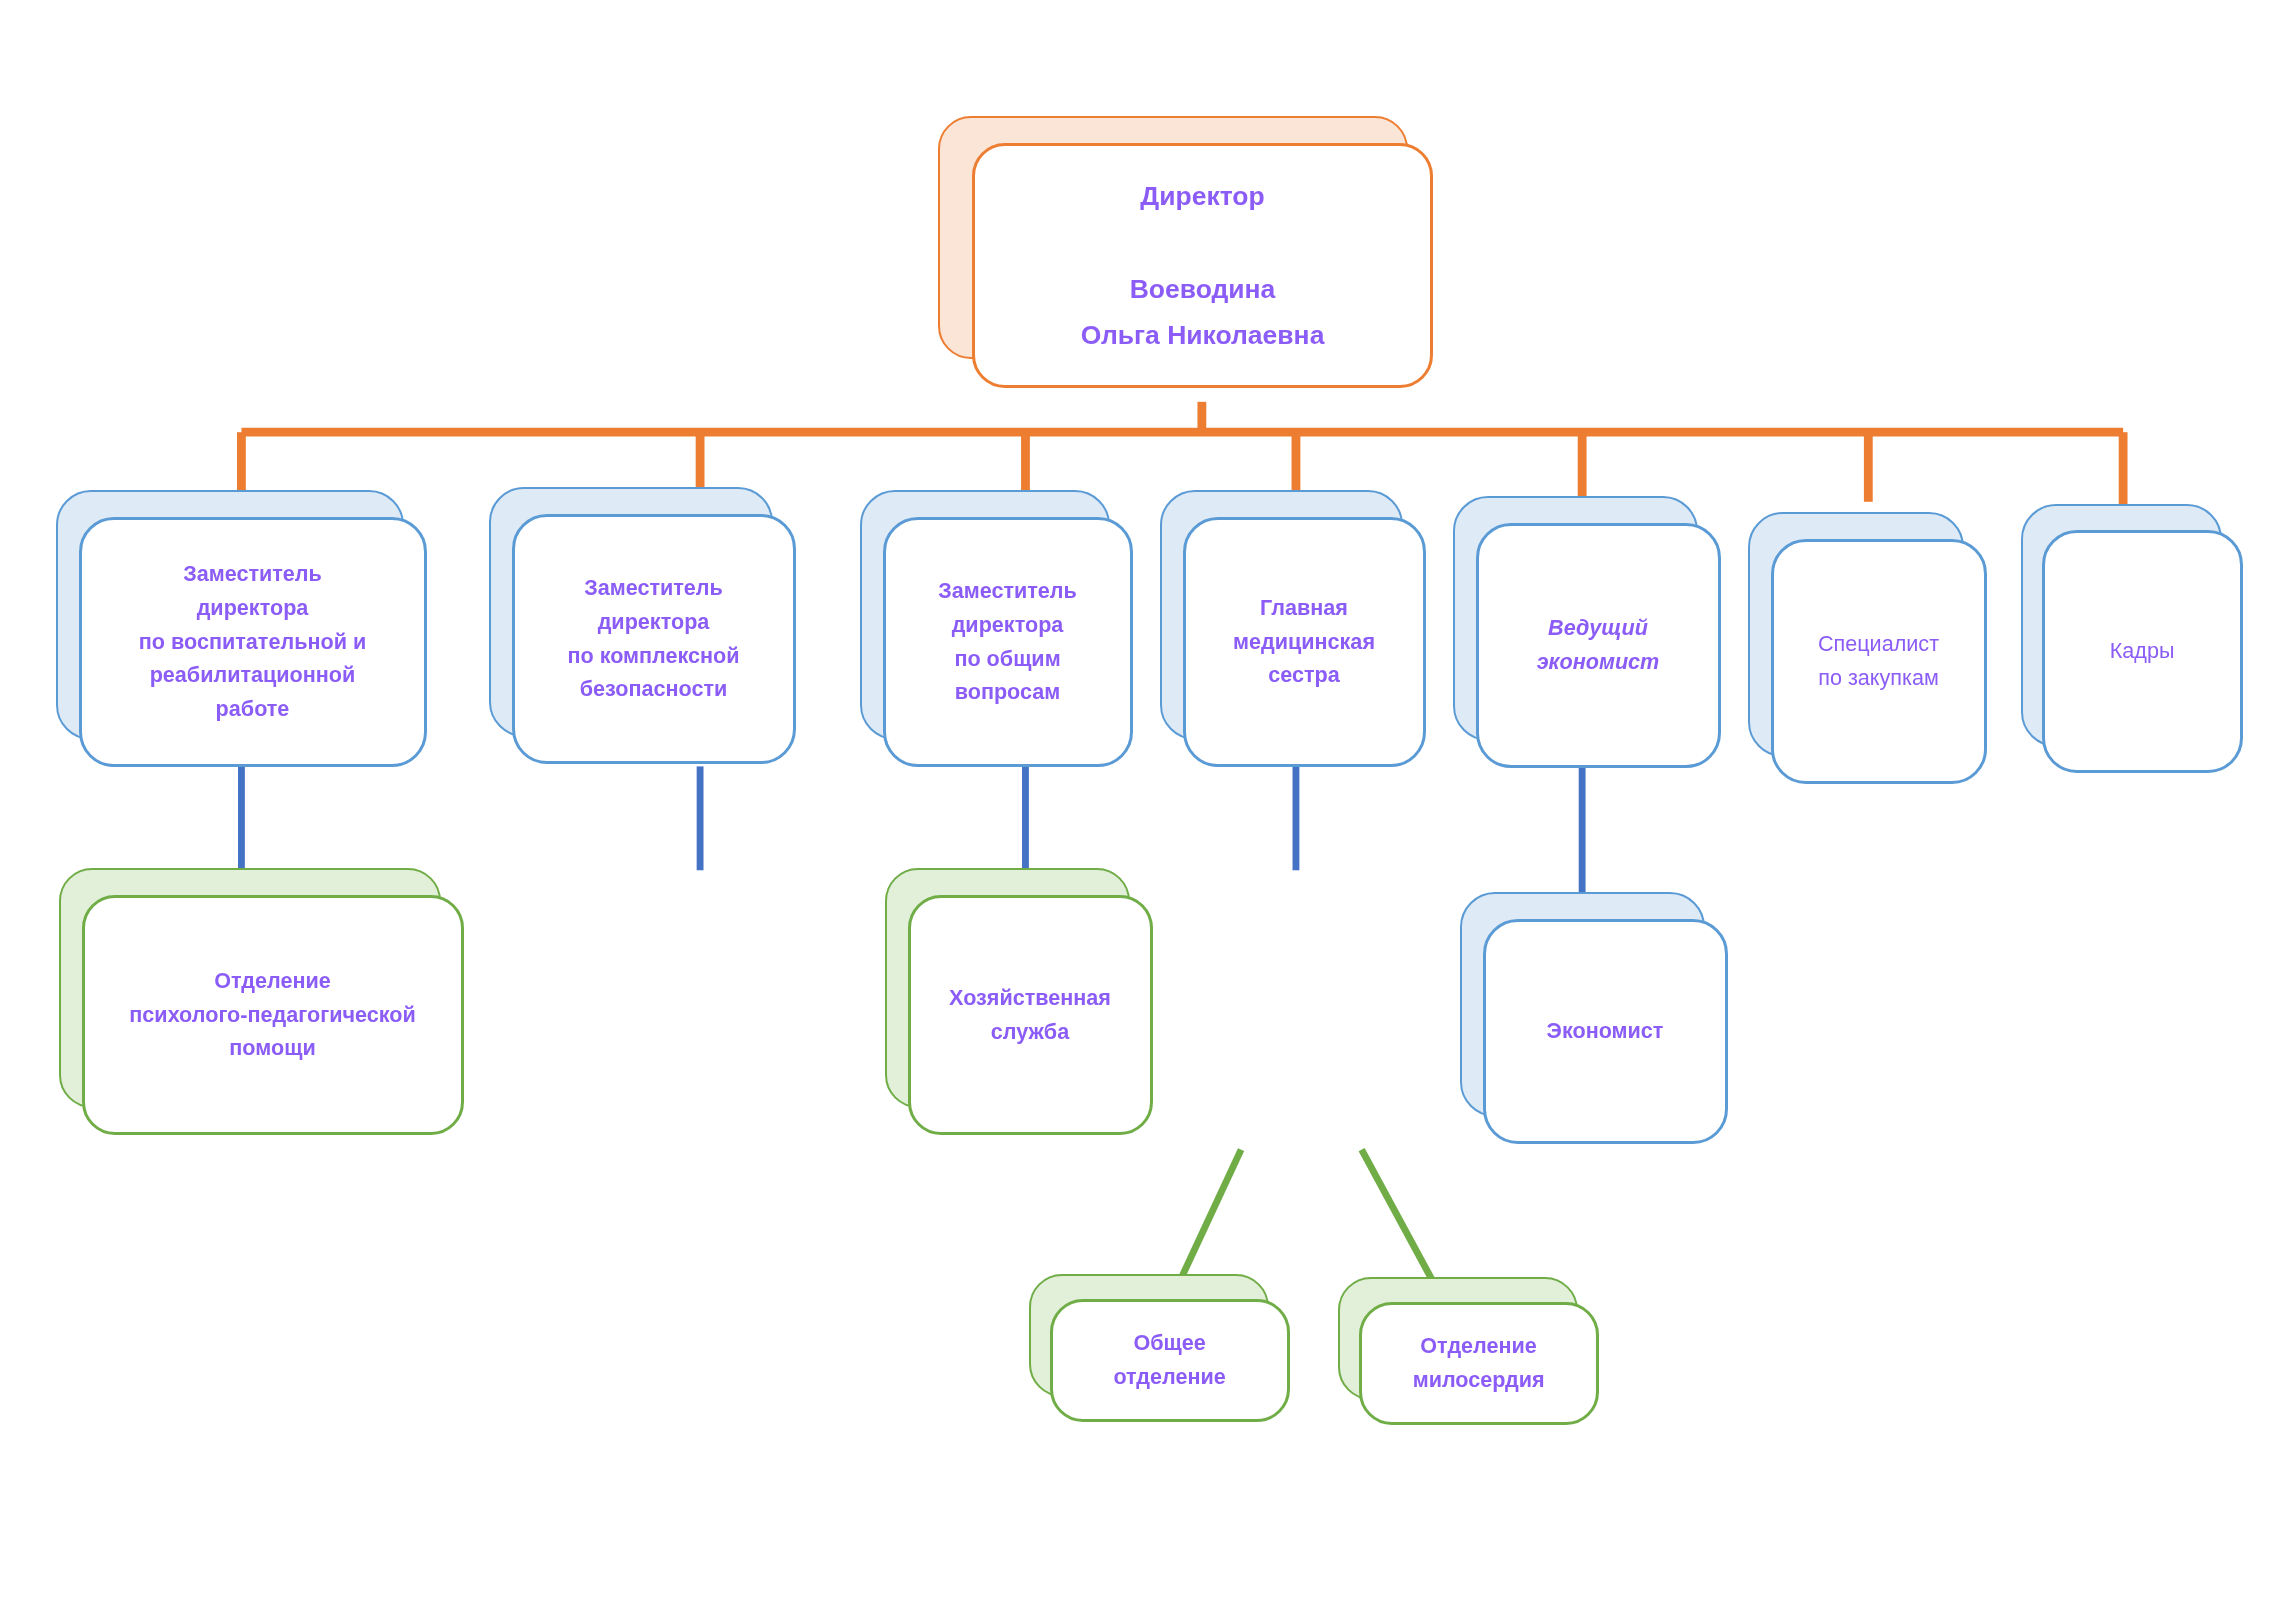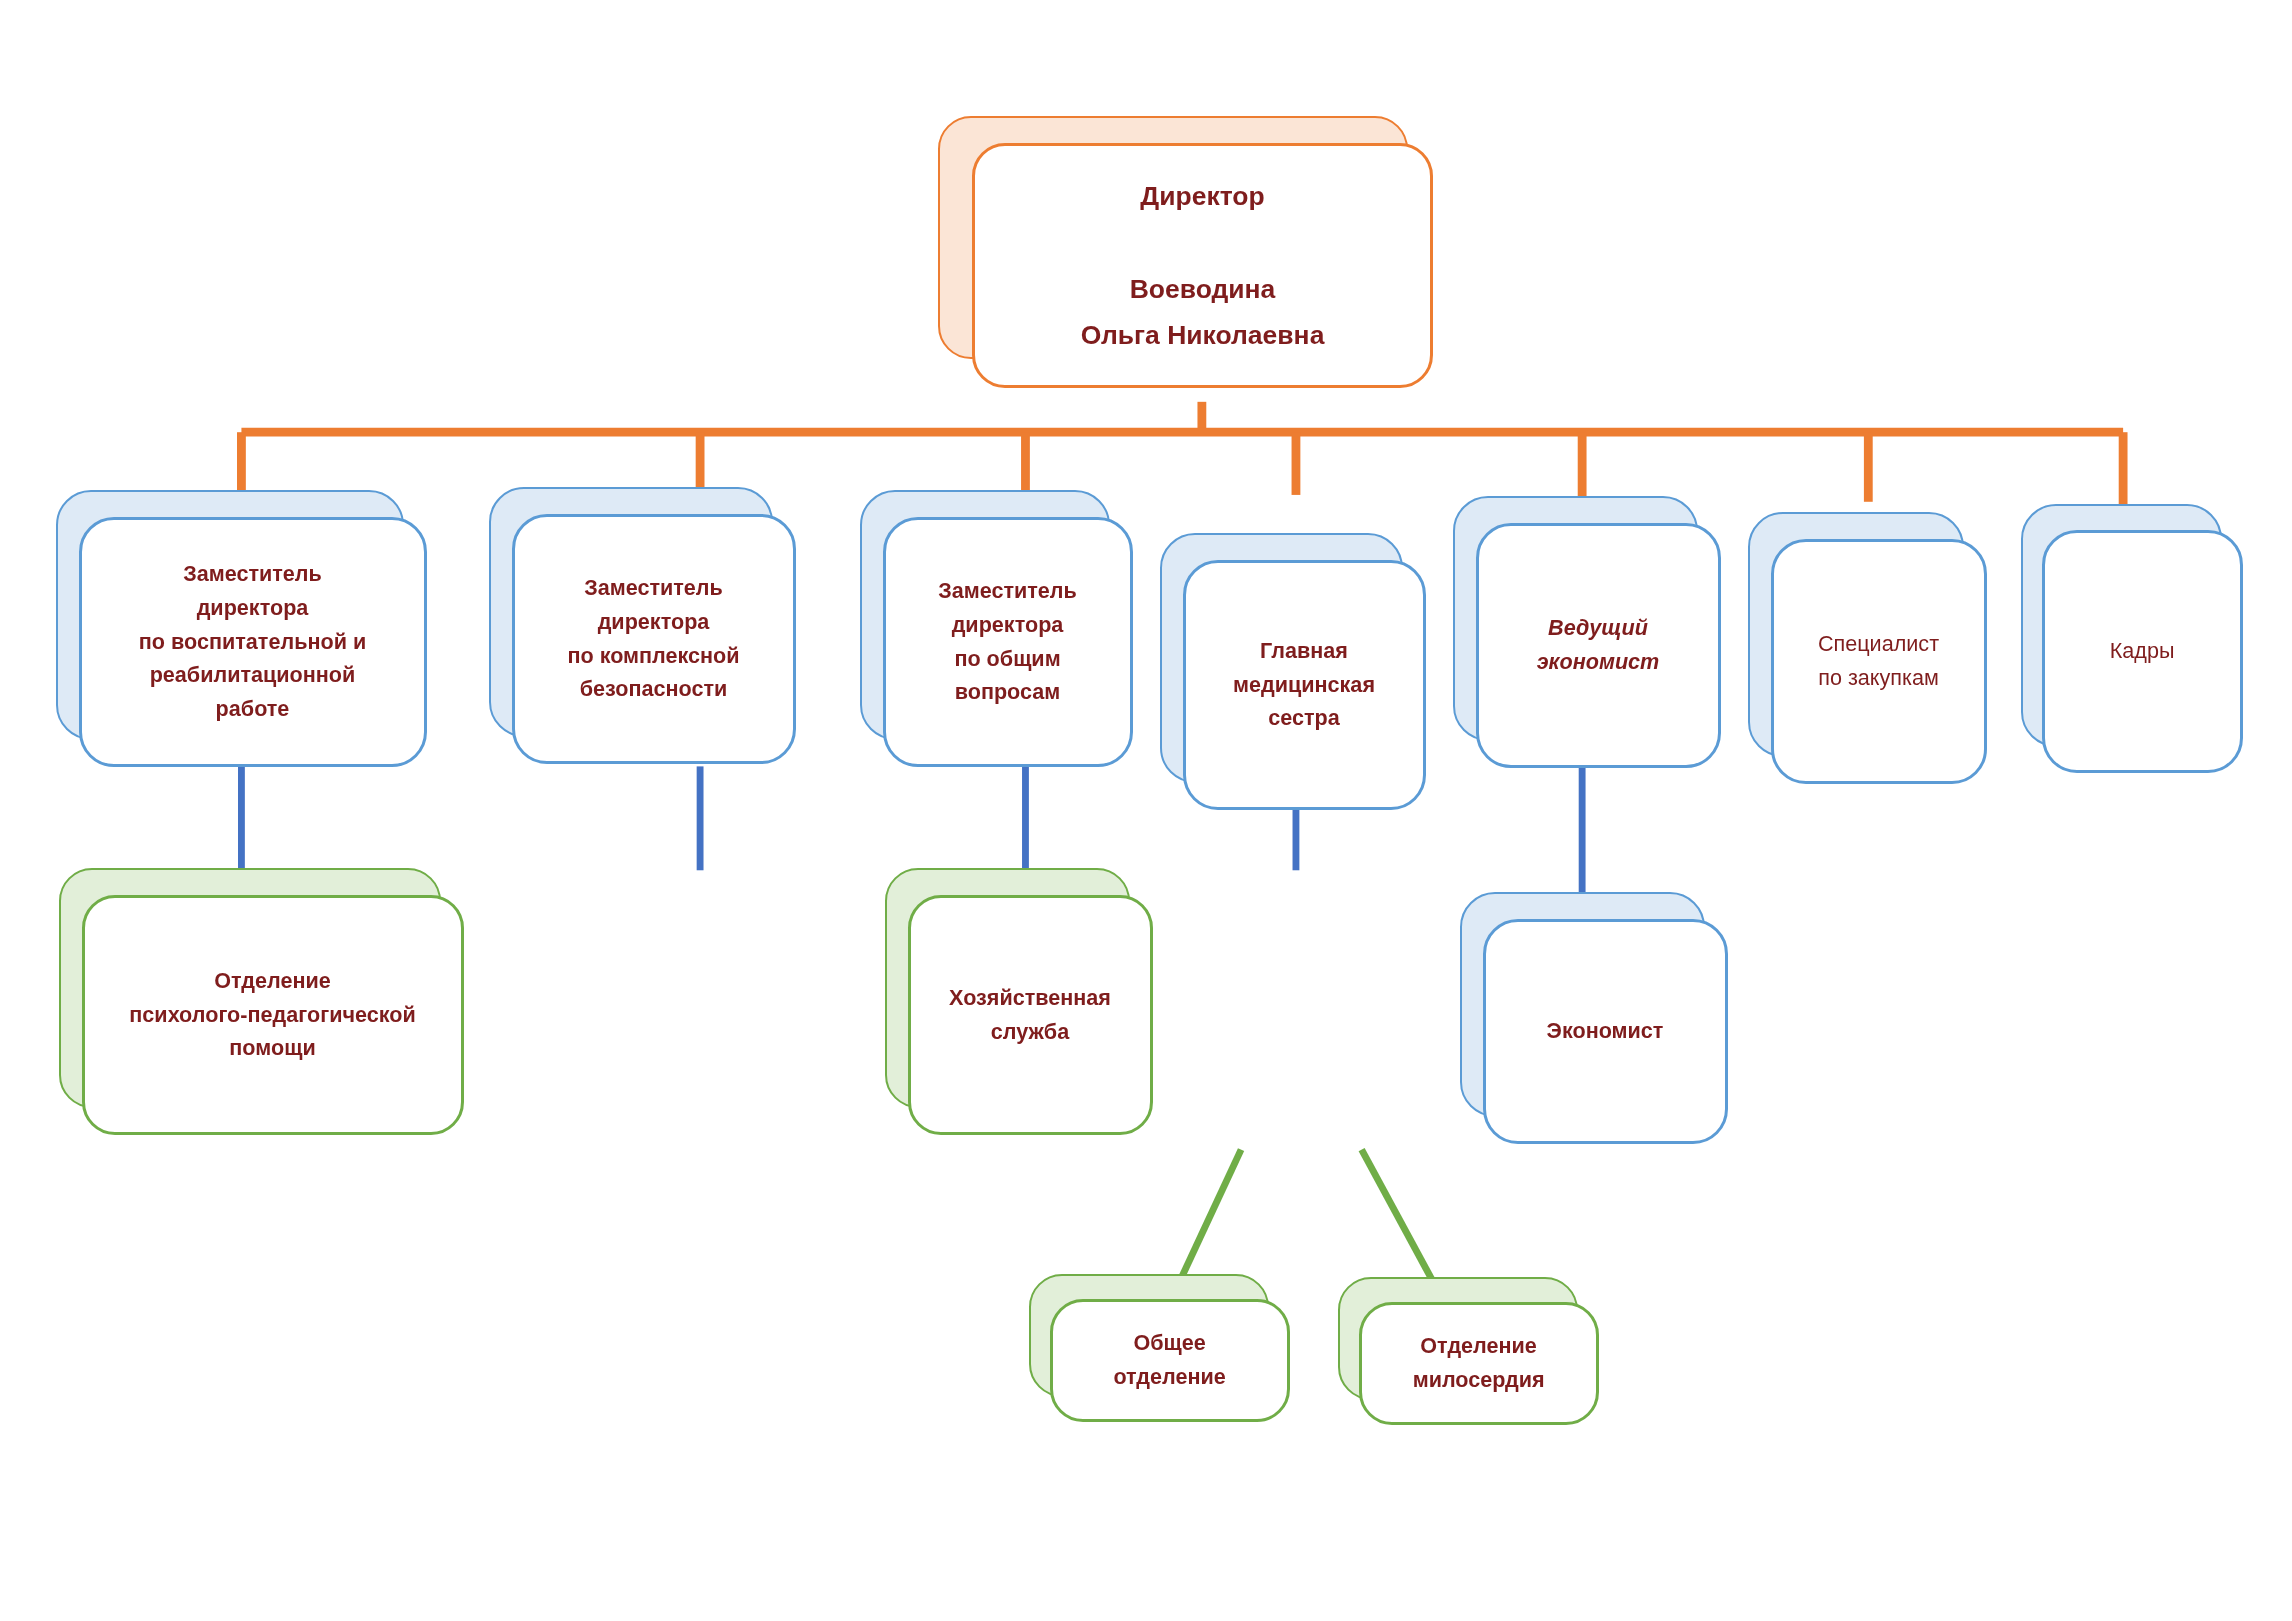--- a/index.html
+++ b/index.html
@@ -49,21 +49,21 @@
     display: flex;
     align-items: center;
     justify-content: center;
     text-align: center;
   }
   .node .label {
     display: block;
     width: 100%;
     padding: 0 7px;
     box-sizing: border-box;
-    color: #7f1d1d;
+    color: #8b5cf6;
     white-space: pre-line;
   }
 
   
   .n-orange .shadow { border-color: #ED7D31; background: #FBE5D6; border-radius: 33px; }
   .n-orange .card   { border-color: #ED7D31; border-radius: 33px; }
 
   
   .n-blue .shadow { border-color: #5B9BD5; background: #DEEAF6; border-radius: 35px; }
   .n-blue .card   { border-color: #5B9BD5; border-radius: 35px; }
@@ -138,21 +138,21 @@
   <div class="node n-blue" style="left:860px; top:490px; width:250px; height:250px;">
     <div class="shadow"></div>
     <div class="card" style="left:22.5px; top:26.5px; width:250px; height:250px;">
       <div class="label t-bold" style="font-size:21.6px; line-height:1.56;">Заместитель
 директора
 по общим
 вопросам</div>
     </div>
   </div>
 
-  <div class="node n-blue" style="left:1160px; top:490px; width:243px; height:250px;margin-top:43px;">
+  <div class="node n-blue" style="left:1160px; top:490px; width:243px; height:250px;">
     <div class="shadow"></div>
     <div class="card" style="left:22.5px; top:26.5px; width:243px; height:250px;">
       <div class="label t-bold" style="font-size:21.6px; line-height:1.56;">Главная
 медицинская
 сестра</div>
     </div>
   </div>
 
   <div class="node n-blue" style="left:1453px; top:496px; width:245px; height:245px;">
     <div class="shadow"></div>

